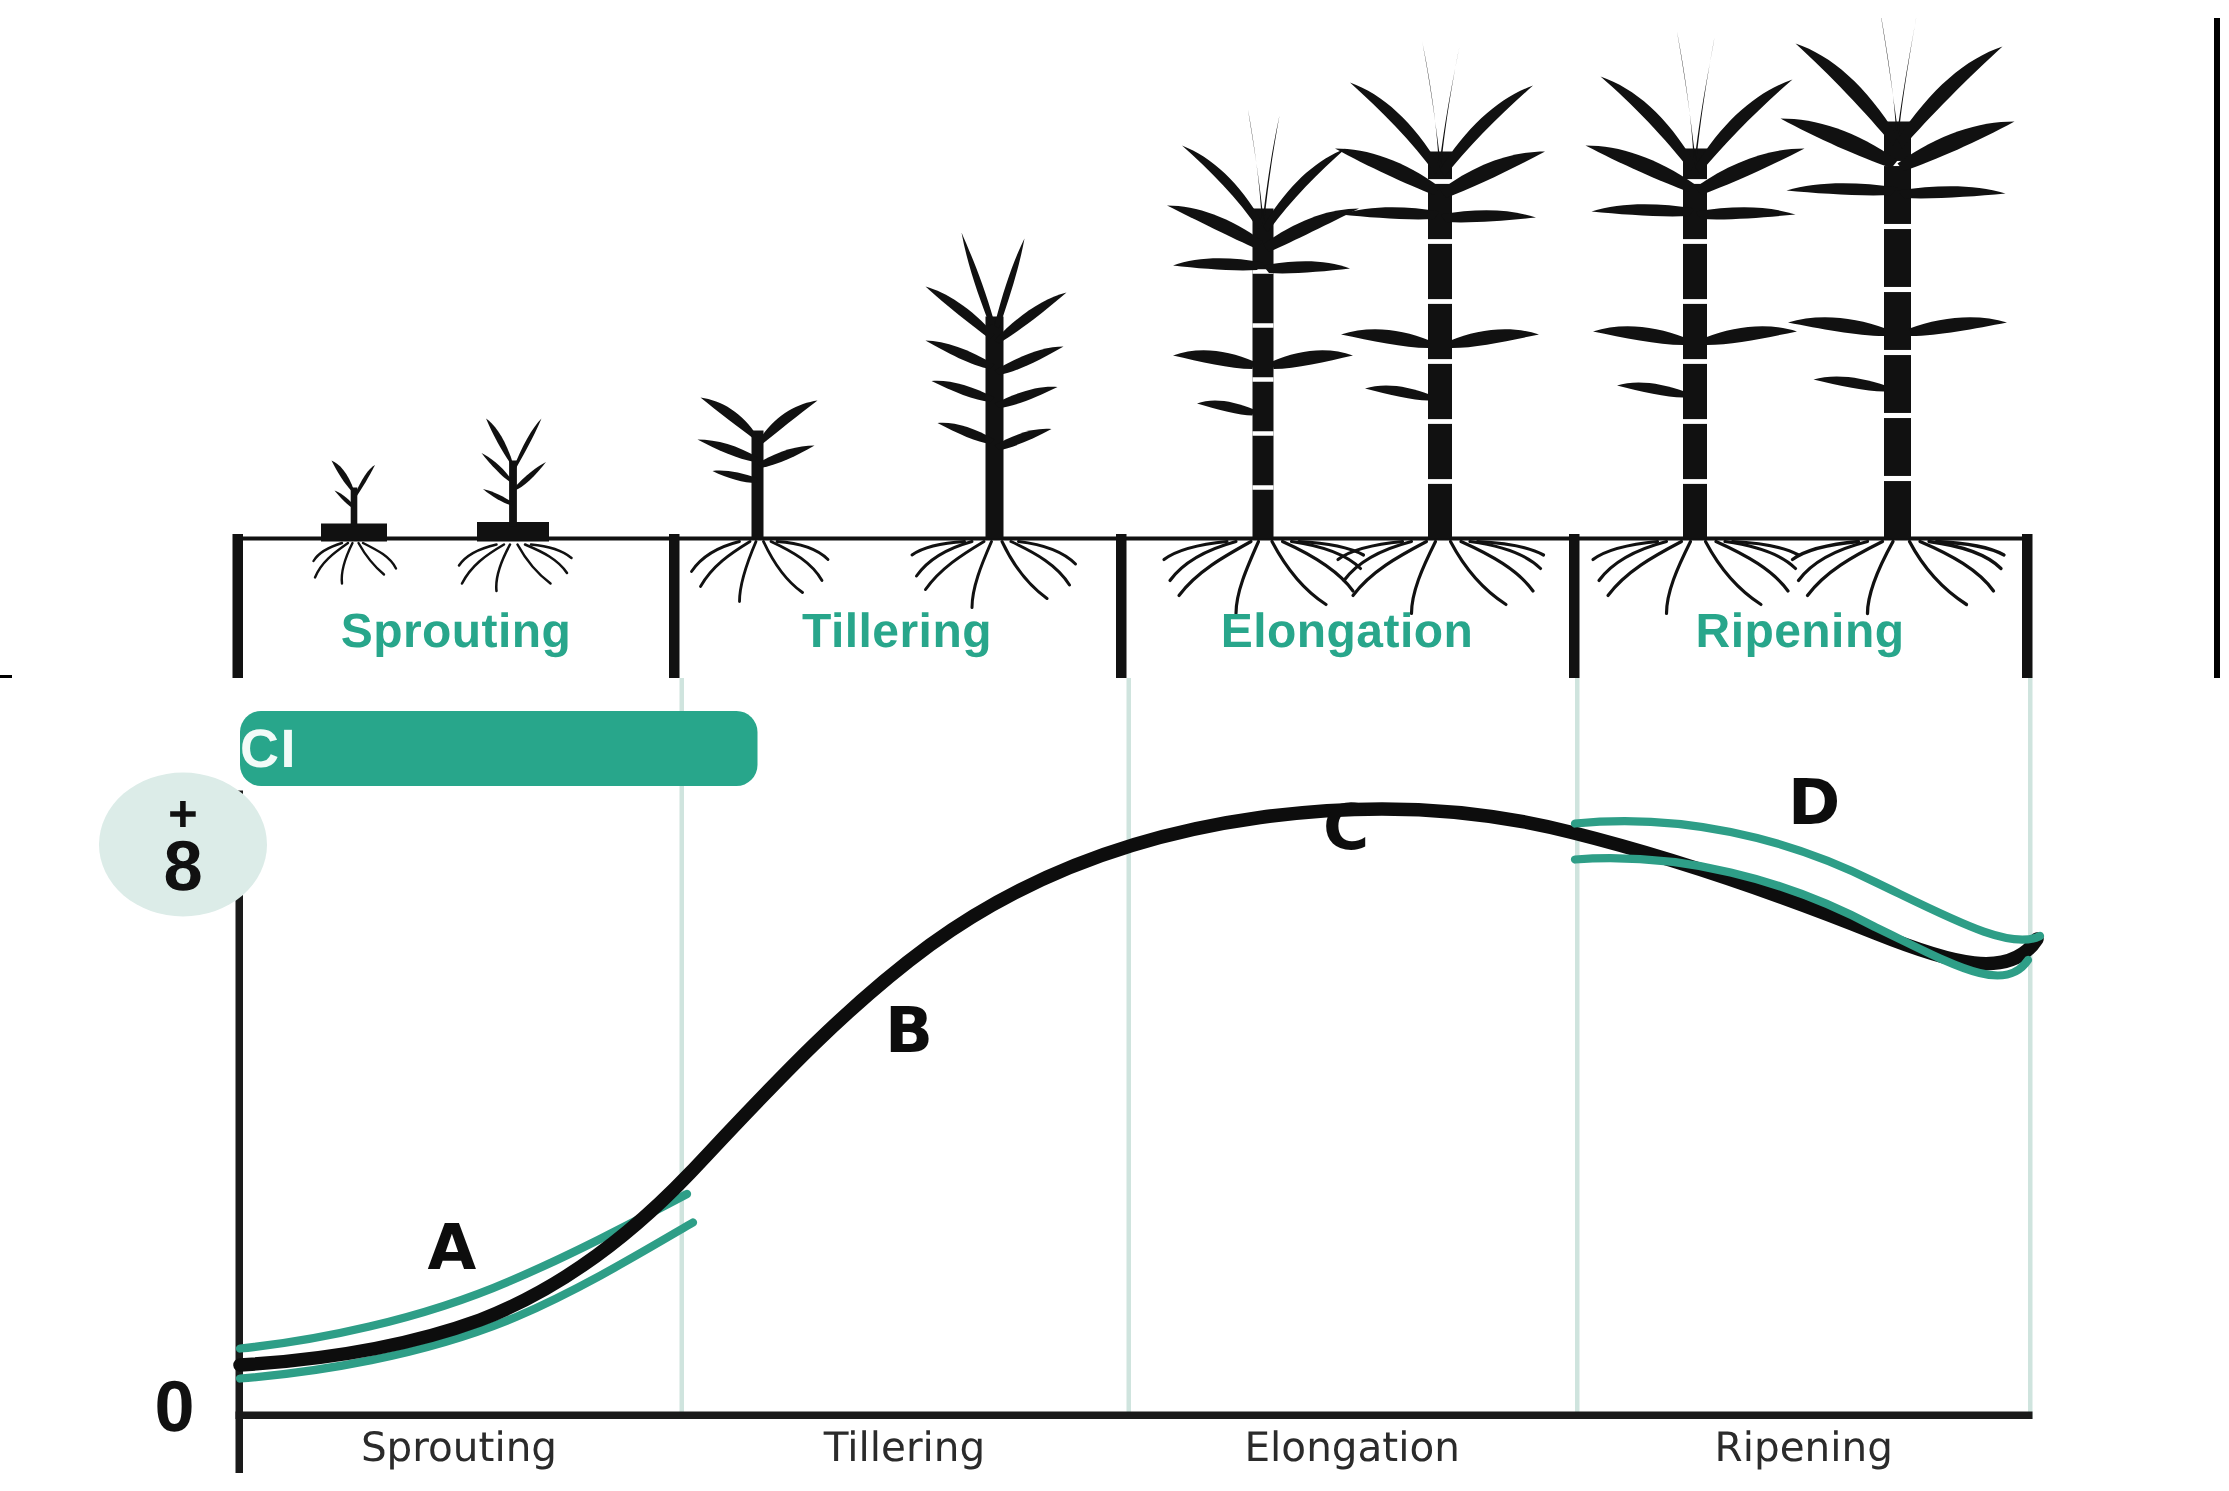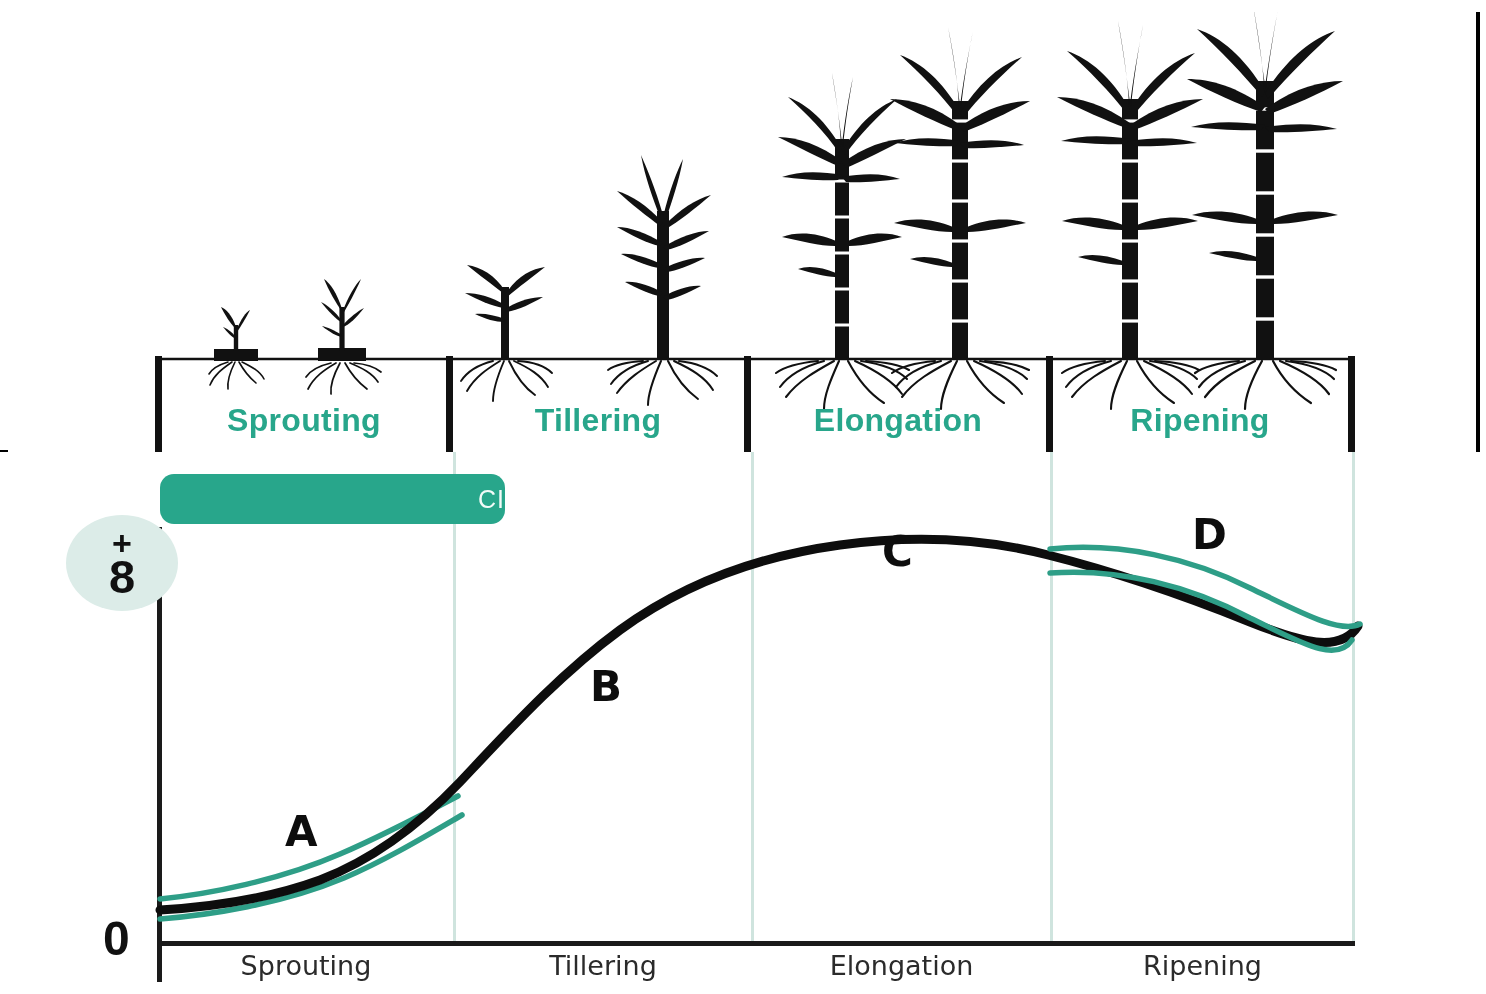--- a/index.html
+++ b/index.html
@@ -32,22 +32,22 @@
   #chart-panel{position:absolute;left:0;top:440px;width:1486px;height:554px;background:#fff;}
 
   #y-axis{position:absolute;left:157px;top:75px;width:5px;height:455px;background:#1a1a1a;}
   #x-axis{position:absolute;left:157px;top:489px;width:1198px;height:5px;background:#1a1a1a;}
 
   .grid-line{position:absolute;top:0px;width:3px;height:494px;background:#cfe4de;}
 
   #ci-banner{
     position:absolute;left:160px;top:22px;width:345px;height:50px;
     background:#28a68b;border-radius:14px;
-    color:#f2fbf8;font-weight:normal;font-size:25px;
-    display:flex;align-items:center;justify-content:flex-end;
+    color:#f2fbf8;font-weight:bold;font-size:36px;
+    display:flex;align-items:center;justify-content:flex-start;
     letter-spacing:1px;
   }
 
   #y-top-badge{
     position:absolute;left:66px;top:63px;width:112px;height:96px;
     border-radius:50%;background:#dcece8;
     display:flex;flex-direction:column;align-items:center;justify-content:center;
     line-height:.82;
   }
   #y-top-badge .plus{font-size:34px;font-weight:bold;color:#111;}

